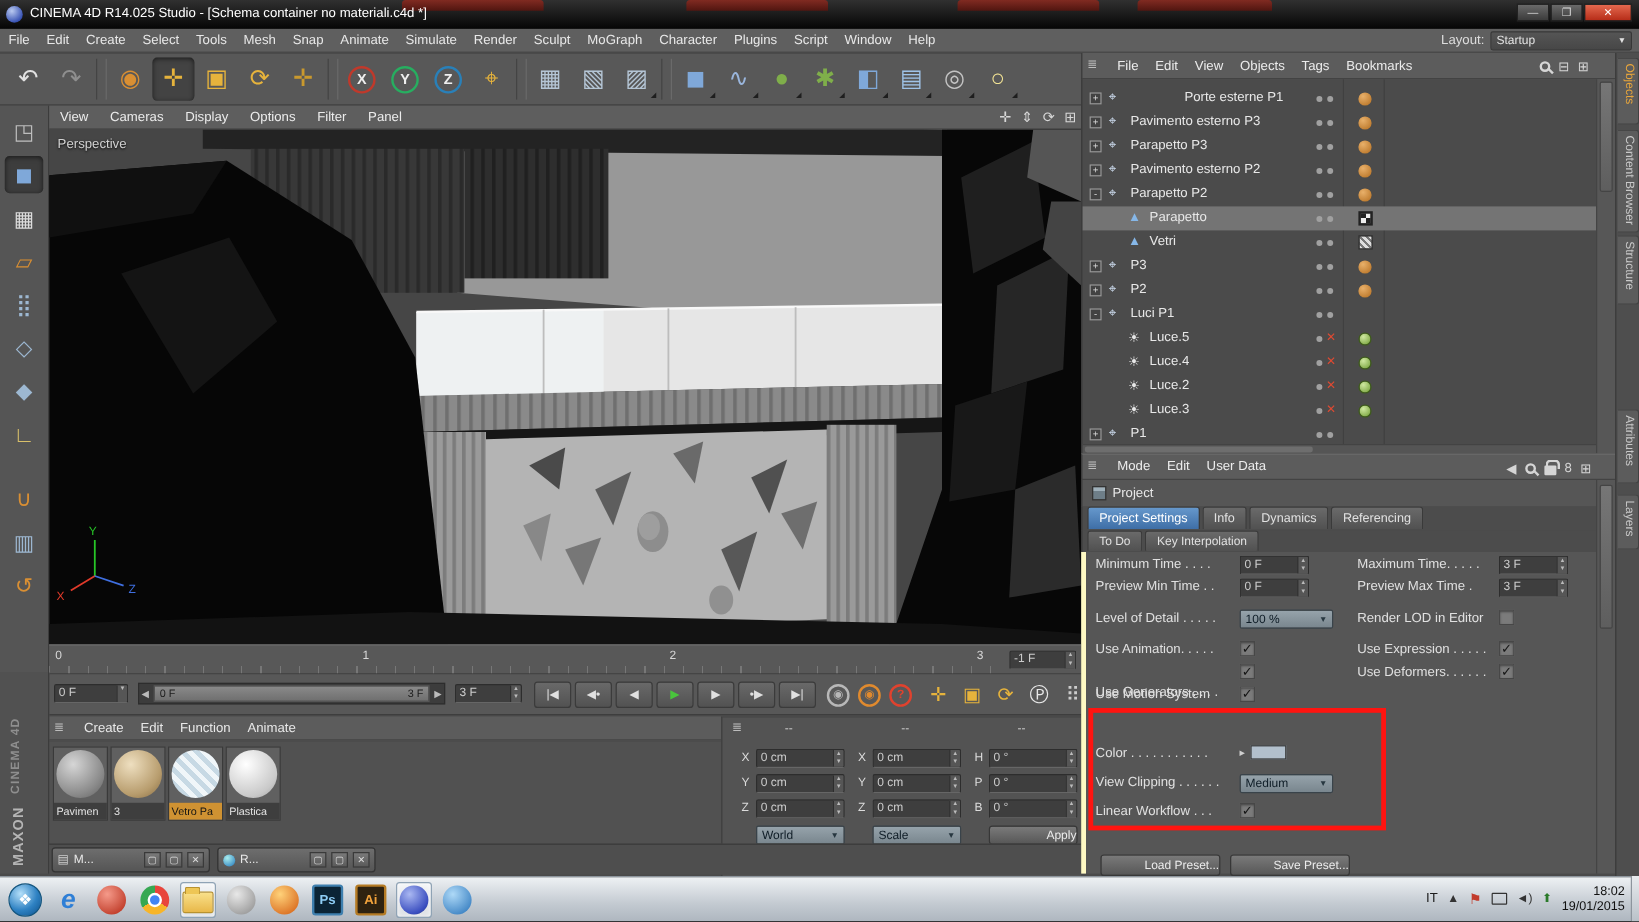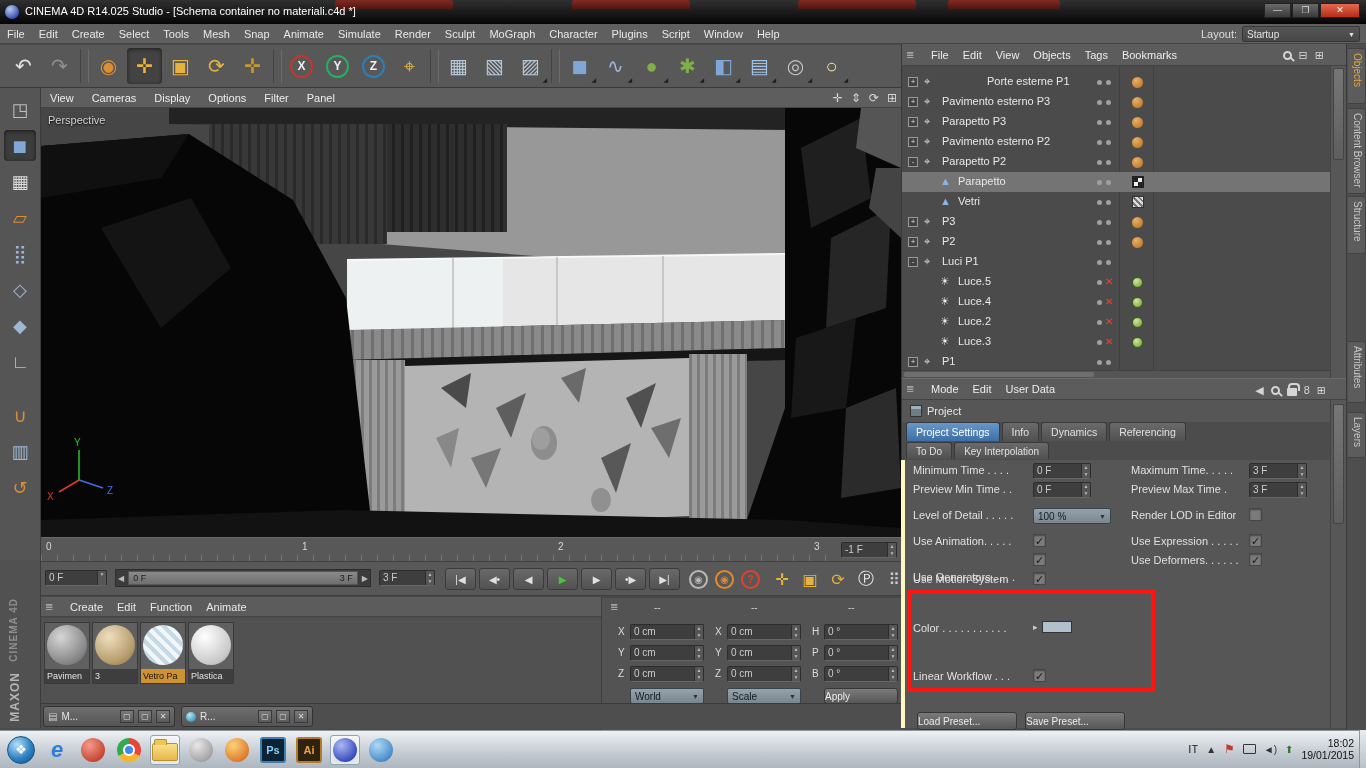--- a/index.html
+++ b/index.html
@@ -62,21 +62,21 @@
 #range-thumb{flex:1;height:14px;margin:0 2px;background:linear-gradient(#8a8a8a,#6f6f6f);border:1px solid #555;display:flex;align-items:center;justify-content:space-between;padding:0 4px;color:#1d1d1d;font-size:9px}
 
 
 .stepper{display:flex;align-items:stretch;background:#3e3e3e;border:1px solid #2d2d2d;border-bottom-color:#666;height:16px;color:#ccc;font-size:10px;border-radius:2px;overflow:hidden}
 .stepper-val{flex:1;padding-left:3px;white-space:nowrap;line-height:14px}
 .stepper-arrows{display:flex;flex-direction:column;width:9px;background:#565656;border-left:1px solid #2d2d2d}
 .sa{font-size:5px;line-height:7px;color:#bbb;text-align:center}
 .dropdown{display:flex;align-items:center;justify-content:space-between;background:linear-gradient(#96a3ab,#79868e);border:1px solid #39434a;height:16px;font-size:10px;color:#0e1c26;padding:0 4px;border-radius:2px;white-space:nowrap}
 .dd-arrow{font-size:7px;color:#273740;margin-left:3px}
 .chk{width:13px;height:13px;background:#7b7b7b;border:1px solid #474747;box-shadow:inset 0 1px 2px rgba(0,0,0,.45);color:#151515;font-size:11px;line-height:12px;text-align:center;font-weight:bold}
-.btn3d{background:linear-gradient(#7a7a7a,#575757);border:1px solid #373737;border-radius:3px;color:#ececec;font-size:10px;text-align:left}
+.btn3d{background:linear-gradient(#7a7a7a,#575757);border:1px solid #373737;border-radius:3px;color:#ececec;font-size:10px;text-align:right}
 
 
 #mat-menubar{left:41px;top:597px;width:560px;height:20px;background:#5c5c5c;border-bottom:1px solid #464646;display:flex;align-items:center}
 .panel-grip{width:14px;height:12px;margin:0 4px;color:#bdbdbd;font-size:10px;line-height:12px}
 #mat-list{left:41px;top:618px;width:560px;height:85px;background:#515151}
 .mat-thumb{position:absolute;top:4px;width:46px;height:62px;background:#606060;border:1px solid #3a3a3a}
 .mat-ball{margin:2px;width:40px;height:40px;border-radius:50%}
 .mat-ball.concrete{background:radial-gradient(circle at 35% 30%,#d6d6d6,#8b8b8b 65%,#5e5e5e)}
 .mat-ball.tan{background:radial-gradient(circle at 35% 30%,#eedfc0,#b89d6e 65%,#85693f)}
 .mat-ball.glass-stripes{background:repeating-linear-gradient(45deg,#c7d9e4 0 4px,#f0f6f9 4px 8px)}
@@ -891,20 +891,29 @@
       </div>
       <div class="attr-row" style="top: 160px; height: 24px;">
         <span class="attr-label" style="left: 8px; top: 2px; width: 118px;">Color . . . . . . . . . . .</span>
         <div class="attr-ctl" style="left: 128px; top: 1px;">
           <div style="display: flex; align-items: center;">
             <span class="sw-arrow">▸</span>
             <span class="swatch" style="background: rgb(178, 192, 205);"></span>
           </div>
         </div>
       </div>
+      <div class="attr-row" style="top: 184px; height: 24px;">
+        <span class="attr-label" style="left: 8px; top: 2px; width: 118px;">View Clipping . . . . . .</span>
+        <div class="attr-ctl" style="left: 128px; top: 1px;">
+          <div class="dropdown" style="width: 78px;">
+            <span>Medium</span>
+            <span class="dd-arrow">▼</span>
+          </div>
+        </div>
+      </div>
       <div class="attr-row" style="top: 208px; height: 24px;">
         <span class="attr-label" style="left: 8px; top: 2px; width: 118px;">Linear Workflow . . .</span>
         <div class="attr-ctl" style="left: 128px; top: 1px;">
           <div class="chk">✓</div>
         </div>
       </div>
       <div class="btn3d preset-btn" style="left: 12px; top: 252px; line-height: 17px;">Load Preset...</div>
       <div class="btn3d preset-btn" style="left: 120px; top: 252px; line-height: 17px;">Save Preset...</div>
     </div>
   <div class="abs" id="attr-vscroll">

